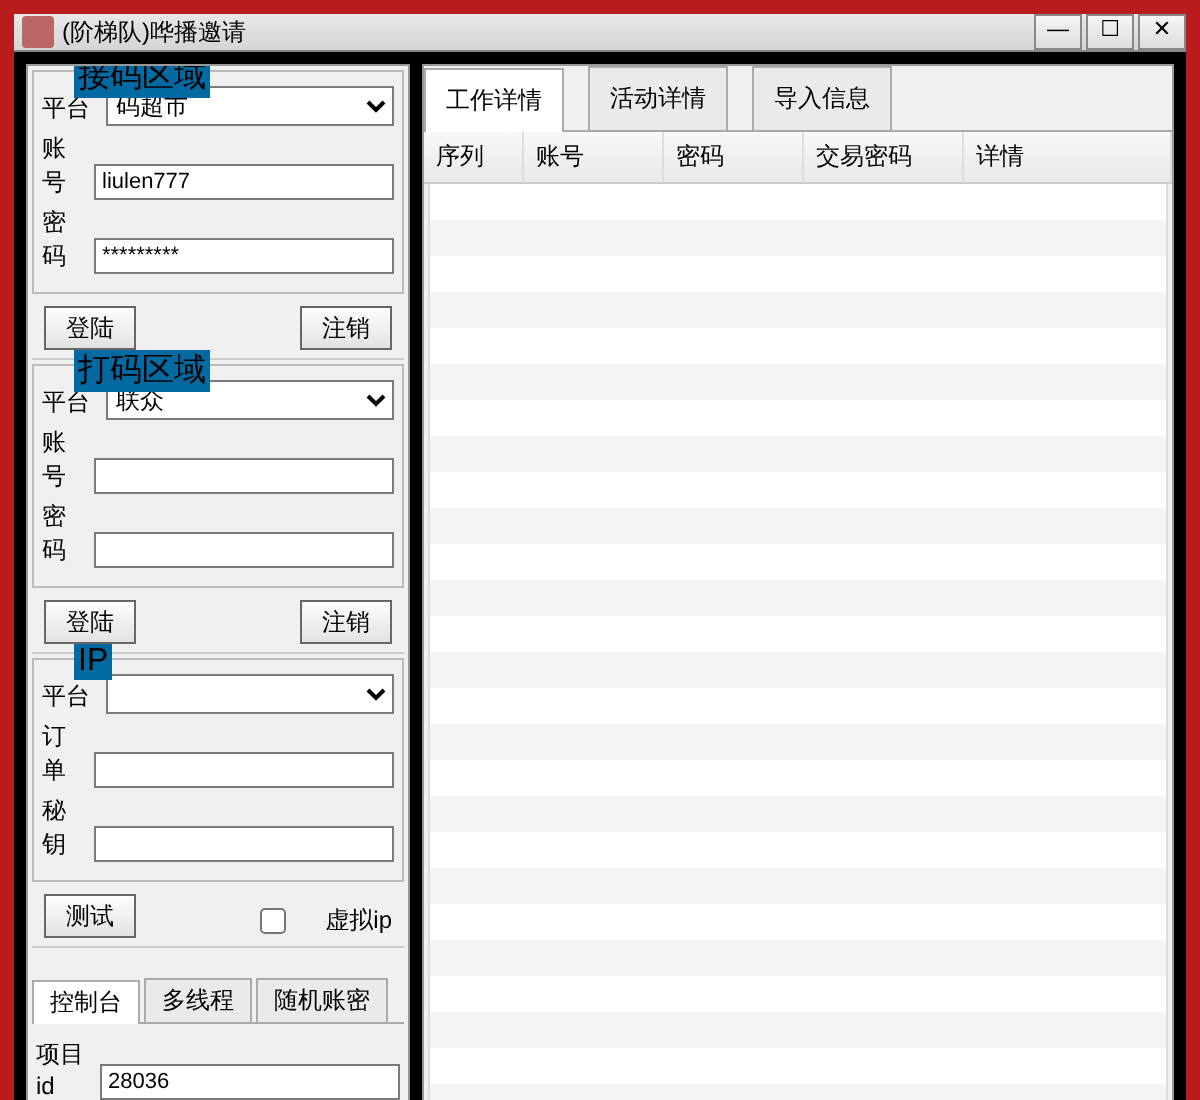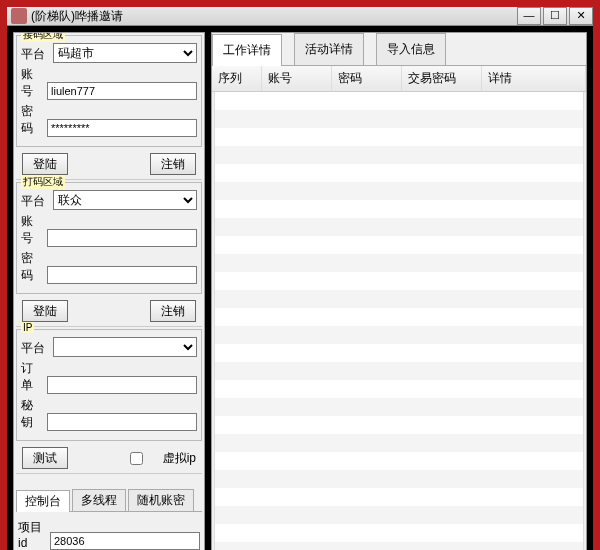--- a/index.html
+++ b/index.html
@@ -7,21 +7,21 @@
 .window { width: 600px; height: 550px; background: #000; display: flex; flex-direction: column; border: 7px solid #b91c1c; }
 .titlebar { height: 22px; background: linear-gradient(#e8e8e8, #d4d4d4); display: flex; align-items: center; border-bottom: 1px solid #888; }
 .title-icon { width: 16px; height: 16px; margin: 0 4px; background:#b66; border-radius:2px; }
 .title-text { flex: 1; color: #000; font-size: 12px; }
 .title-btns { display: flex; }
 .title-btn { width: 24px; height: 18px; border: 1px solid #888; background: linear-gradient(#f5f5f5,#ddd); margin-left: 2px; text-align: center; line-height: 14px; font-size: 11px; cursor: pointer; }
 .content { flex: 1; background: #000; display: flex; padding: 6px; gap: 6px; position: relative; }
 .left-panel { width: 192px; background: #f0f0f0; border: 1px solid #999; display: flex; flex-direction: column; overflow: hidden; }
 .right-panel { flex: 1; background: #f0f0f0; border: 1px solid #999; display: flex; flex-direction: column; }
 .group { border: 1px solid #bbb; margin: 2px; padding: 4px 4px 6px 4px; position: relative; }
-.group-title { position: absolute; top: -8px; left: 4px; background: #fef9c3; padding: 0 2px; font-size: 10px; }
+.group-title { position: absolute; top: -8px; left: 20px; background: #0369a1; padding: 0 2px; font-size: 16px; }
 .row { display: flex; align-items: flex-end; margin: 3px 0; gap: 4px; }
 .row label { width: 28px; text-align: left; }
 .row input[type=text], .row input[type=password] { flex: 1; height: 18px; border: 1px solid #7a7a7a; padding: 0 3px; font-size: 11px; background:#fff; }
 .row select { flex: 1; height: 20px; border: 1px solid #7a7a7a; background: #fff; font-size: 12px; }
 .btn { height: 22px; padding: 0 10px; border: 1px solid #666; background: linear-gradient(#fdfdfd,#e2e2e2); cursor: pointer; font-size:12px; }
 .btn-row { display: flex; justify-content: space-between; padding: 4px 8px; align-items: center; }
 .divider { height: 1px; background: #ccc; margin: 0 2px; }
 .tabs { display: flex; border-bottom: 1px solid #aaa; background: #f0f0f0; }
 .tab { padding: 7px 10px; border: 1px solid #aaa; border-bottom: none; background: #eaeaea; margin-right: 12px; cursor: pointer; font-size:12px; }
 .tab.active { background: #fff; position: relative; top: 1px; }
@@ -106,21 +106,21 @@
         </div>
         <div class="row">
           <label>订单</label>
           <input type="text" value="" style="">
         </div>
         <div class="row">
           <label>秘钥</label>
           <input type="text" value="" style="">
         </div>
       </div>
-      <div class="btn-row" style="align-items:center;">
+      <div class="btn-row" style="align-items:flex-end;">
         <button class="btn">测试</button>
         <div class="checkbox-row" style="padding:0;">
           <input type="checkbox" style="">
           <span>虚拟ip</span>
         </div>
       </div>
       <div class="divider"></div>
 
       <div class="bottom-tabs">
         <div class="bottom-tab active">控制台</div>

